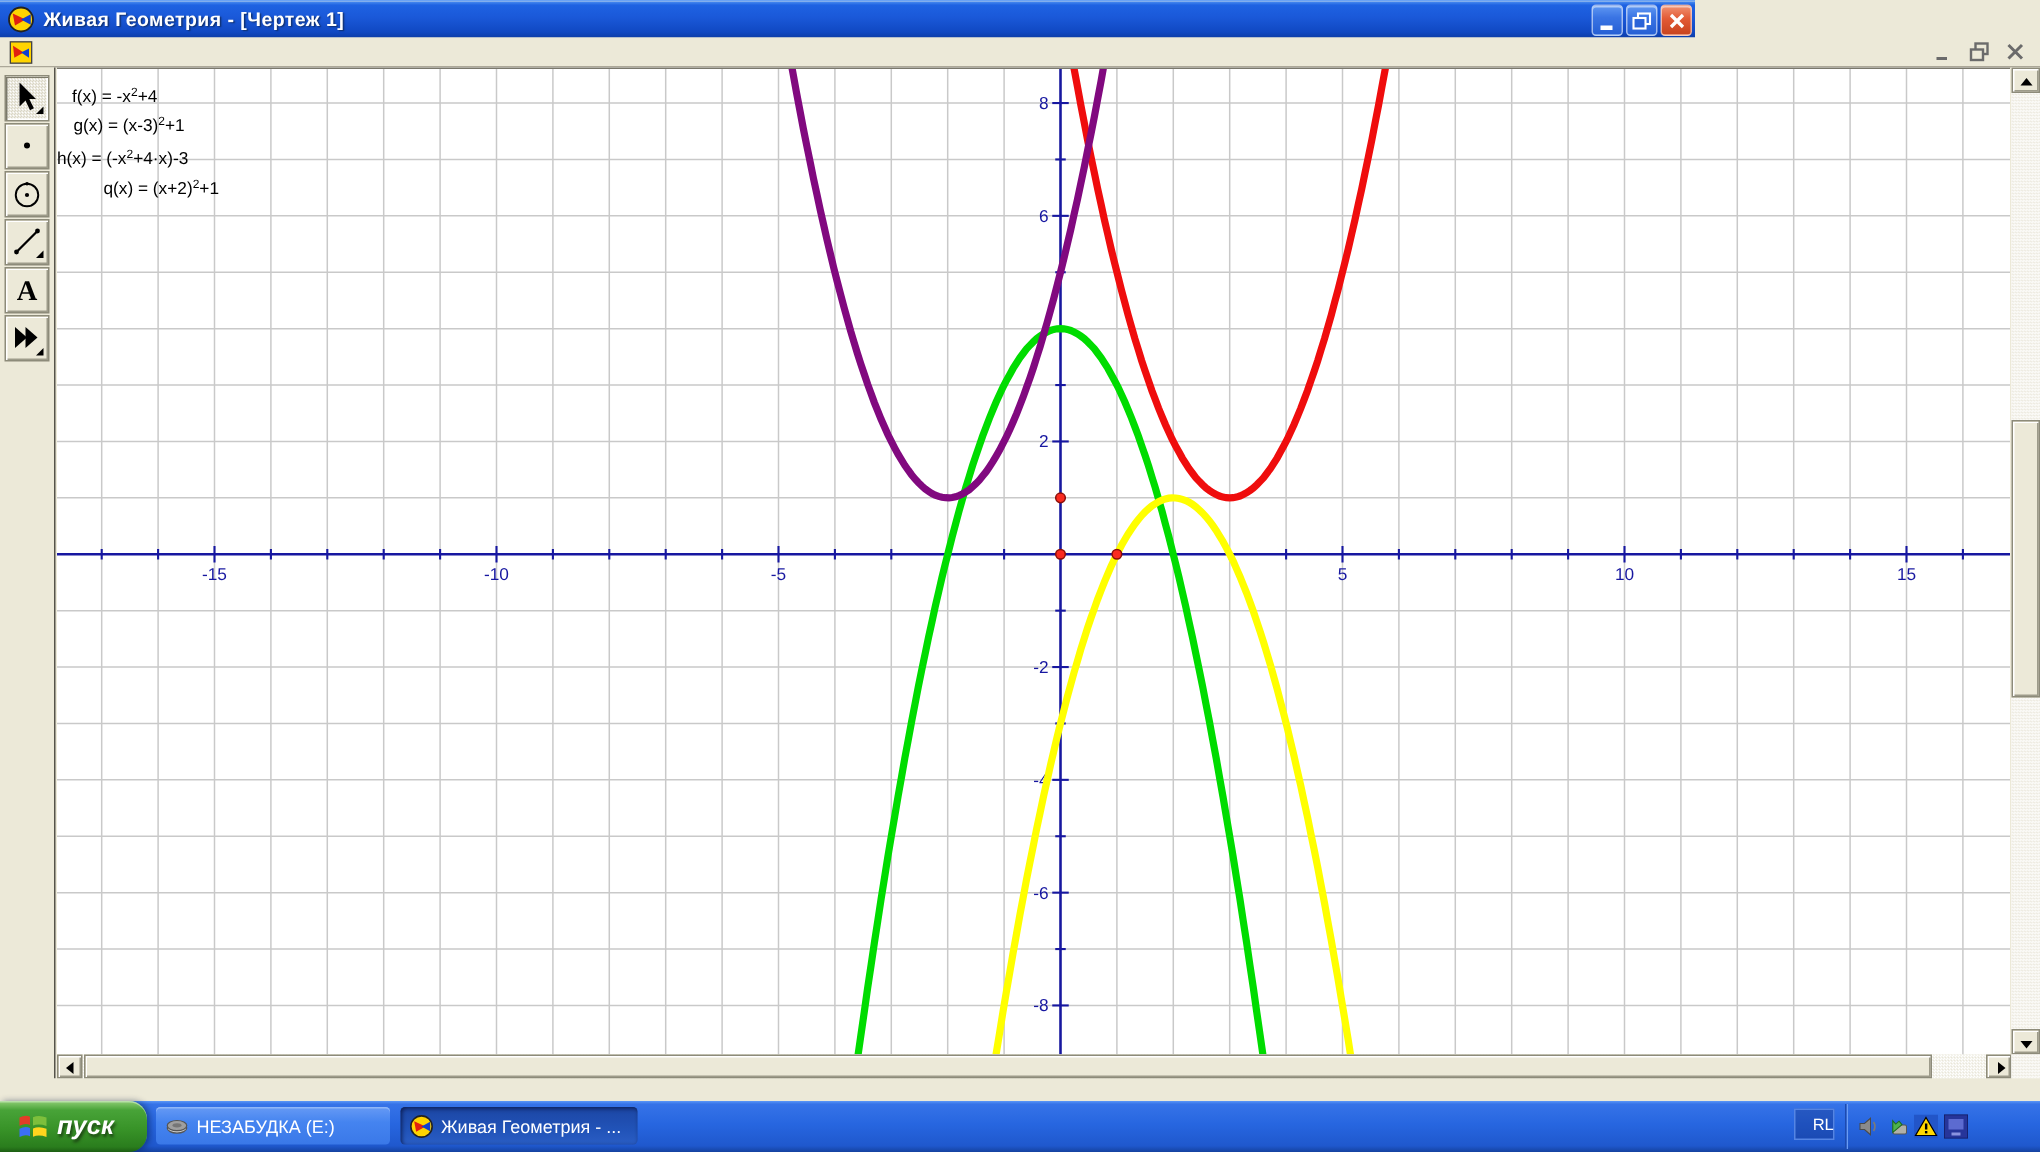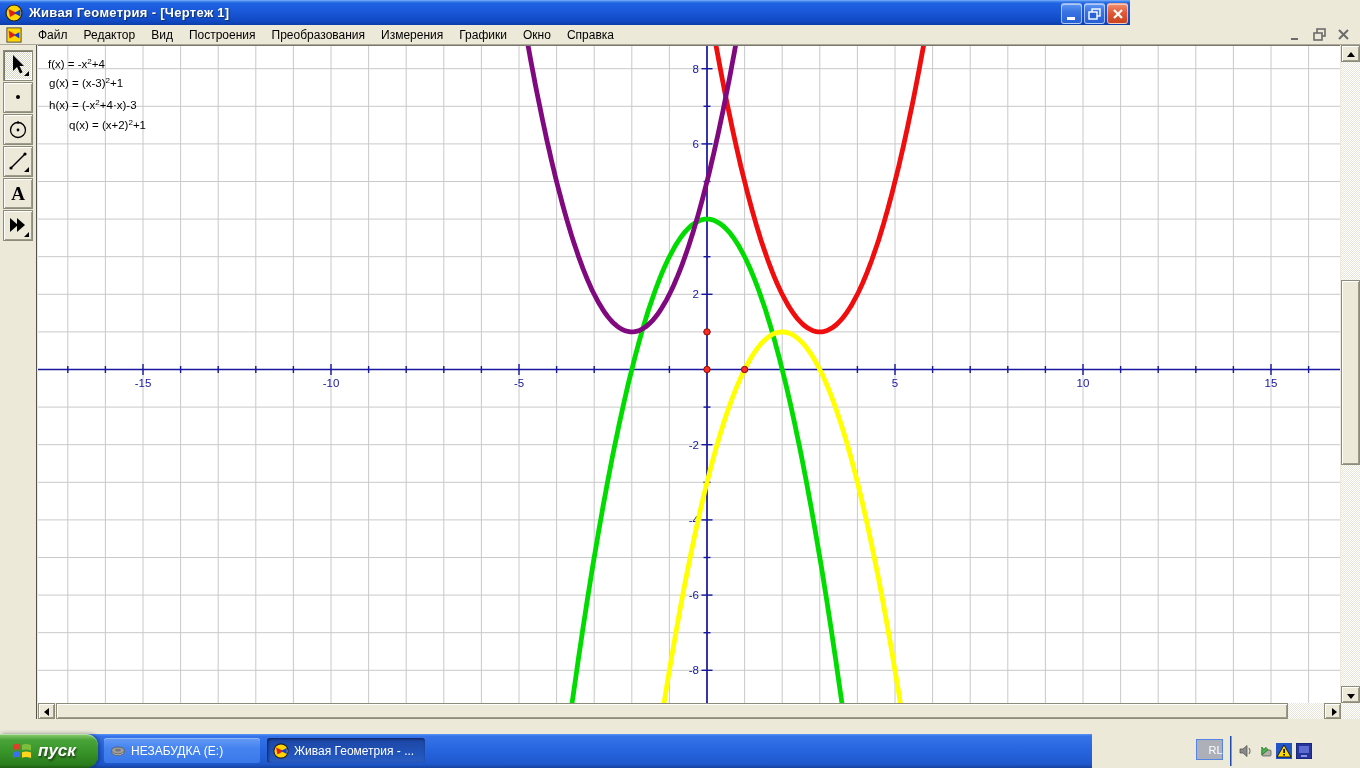--- a/index.html
+++ b/index.html
@@ -54,21 +54,21 @@
   .sb-thumb { position:absolute; background:#ece9d8; border:1px solid #8d8b7a;
     box-shadow:inset 1px 1px 0 #fff, inset -1px -1px 0 #9d9b8a; }
   .arrow { position:absolute; width:0; height:0; }
   .vscroll { position:absolute; left:1341px; top:45px; width:19px; height:658px; }
   .hscroll { position:absolute; left:38px; top:703px; width:1303px; height:16px; }
   .corner { position:absolute; left:1341px; top:703px; width:19px; height:16px; }
 
   .statusstrip { position:absolute; left:0; top:719px; width:1360px; height:15px; background:#ece9d8; }
 
   
-  .taskbar { position:absolute; left:0; top:734px; width:1092px; height:34px;
+  .taskbar { position:absolute; left:0; top:734px; width:1360px; height:34px;
     background:linear-gradient(180deg,#5b97f7 0%,#3673e8 6%,#2766e0 45%,#1f58cd 88%,#15429f 100%); }
   .startbtn { position:absolute; left:0; top:0; width:98px; height:34px; border-radius:0 12px 12px 0;
     background:linear-gradient(180deg,#8fce74 0%,#48a338 18%,#389328 55%,#2a7d1d 90%,#1d5e13 100%);
     box-shadow:2px 0 4px rgba(0,20,60,.45), inset 0 1px 0 rgba(255,255,255,.4);
     display:flex; align-items:center; }
   .startbtn .label { color:#fff; font-size:17px; font-weight:bold; font-style:italic;
     text-shadow:1px 2px 2px #1c4413; margin-left:4px; }
   .startbtn svg { margin-left:10px; }
   .taskbtn { position:absolute; top:4px; height:25px; border-radius:3px; display:flex; align-items:center;
     background:linear-gradient(180deg,#669af5 0%,#4584f0 40%,#3a78e8 100%);
@@ -113,31 +113,20 @@
       </svg>
     </div>
   </div>
 
   <div class="menubar">
     <svg class="menu-icon" viewBox="0 0 18 18">
       <rect x="1" y="1" width="16" height="16" fill="#ffd400" stroke="#444"></rect>
       <path d="M3,4 L11,9 L4,13 Z" fill="#e02010"></path>
       <path d="M9,9 L15,6 L15,13 Z" fill="#1040d0"></path>
     </svg>
-    <div class="menu-items" id="menu-items">
-        <span>Файл</span>
-        <span>Редактор</span>
-        <span>Вид</span>
-        <span>Построения</span>
-        <span>Преобразования</span>
-        <span>Измерения</span>
-        <span>Графики</span>
-        <span>Окно</span>
-        <span>Справка</span>
-      </div>
     <div class="doc-controls">
       <svg class="dc" viewBox="0 0 16 15">
           <rect x="3" y="11" width="7" height="2" fill="#6b6b6b"></rect>
         </svg>
       <svg class="dc" viewBox="0 0 16 15">
         <rect x="5" y="2" width="8" height="7" fill="none" stroke="#6b6b6b" stroke-width="1.6"></rect>
         <rect x="2" y="6" width="8" height="7" fill="#ece9d8" stroke="#6b6b6b" stroke-width="1.6"></rect>
       </svg>
       <svg class="dc" viewBox="0 0 16 15">
           <path d="M3,3 L12,12 M12,3 L3,12" stroke="#6b6b6b" stroke-width="2"></path>
@@ -307,21 +296,21 @@
         <path d="M-7.8,-16295.7L-5.5,-16201.1L-3.3,-16106.7L-1.0,-16012.7L1.2,-15918.9L3.5,-15825.3L5.7,-15732.1L8.0,-15639.1L10.2,-15546.3L12.5,-15453.9L14.8,-15361.7L17.0,-15269.8L19.3,-15178.2L21.5,-15086.8L23.8,-14995.7L26.0,-14904.9L28.3,-14814.3L30.6,-14724.0L32.8,-14634.0L35.1,-14544.3L37.3,-14454.8L39.6,-14365.6L41.8,-14276.7L44.1,-14188.0L46.3,-14099.6L48.6,-14011.5L50.9,-13923.7L53.1,-13836.1L55.4,-13748.8L57.6,-13661.7L59.9,-13575.0L62.1,-13488.5L64.4,-13402.2L66.6,-13316.3L68.9,-13230.6L71.2,-13145.2L73.4,-13060.1L75.7,-12975.2L77.9,-12890.6L80.2,-12806.3L82.4,-12722.2L84.7,-12638.4L87.0,-12554.9L89.2,-12471.6L91.5,-12388.7L93.7,-12306.0L96.0,-12223.5L98.2,-12141.4L100.5,-12059.5L102.7,-11977.9L105.0,-11896.5L107.3,-11815.4L109.5,-11734.6L111.8,-11654.1L114.0,-11573.8L116.3,-11493.8L118.5,-11414.1L120.8,-11334.6L123.0,-11255.4L125.3,-11176.5L127.6,-11097.9L129.8,-11019.5L132.1,-10941.4L134.3,-10863.6L136.6,-10786.0L138.8,-10708.7L141.1,-10631.7L143.4,-10554.9L145.6,-10478.5L147.9,-10402.3L150.1,-10326.3L152.4,-10250.7L154.6,-10175.3L156.9,-10100.1L159.1,-10025.3L161.4,-9950.7L163.7,-9876.4L165.9,-9802.3L168.2,-9728.6L170.4,-9655.1L172.7,-9581.8L174.9,-9508.9L177.2,-9436.2L179.4,-9363.8L181.7,-9291.6L184.0,-9219.8L186.2,-9148.2L188.5,-9076.8L190.7,-9005.8L193.0,-8935.0L195.2,-8864.4L197.5,-8794.2L199.8,-8724.2L202.0,-8654.5L204.3,-8585.1L206.5,-8515.9L208.8,-8447.0L211.0,-8378.4L213.3,-8310.0L215.5,-8241.9L217.8,-8174.1L220.1,-8106.6L222.3,-8039.3L224.6,-7972.3L226.8,-7905.5L229.1,-7839.1L231.3,-7772.9L233.6,-7707.0L235.8,-7641.3L238.1,-7575.9L240.4,-7510.8L242.6,-7446.0L244.9,-7381.4L247.1,-7317.1L249.4,-7253.1L251.6,-7189.4L253.9,-7125.9L256.2,-7062.7L258.4,-6999.7L260.7,-6937.0L262.9,-6874.6L265.2,-6812.5L267.4,-6750.7L269.7,-6689.1L271.9,-6627.7L274.2,-6566.7L276.5,-6505.9L278.7,-6445.4L281.0,-6385.2L283.2,-6325.2L285.5,-6265.5L287.7,-6206.1L290.0,-6146.9L292.2,-6088.1L294.5,-6029.5L296.8,-5971.1L299.0,-5913.0L301.3,-5855.2L303.5,-5797.7L305.8,-5740.5L308.0,-5683.5L310.3,-5626.8L312.6,-5570.3L314.8,-5514.1L317.1,-5458.2L319.3,-5402.6L321.6,-5347.2L323.8,-5292.2L326.1,-5237.3L328.3,-5182.8L330.6,-5128.5L332.9,-5074.5L335.1,-5020.8L337.4,-4967.3L339.6,-4914.1L341.9,-4861.2L344.1,-4808.5L346.4,-4756.1L348.6,-4704.0L350.9,-4652.2L353.2,-4600.6L355.4,-4549.3L357.7,-4498.3L359.9,-4447.5L362.2,-4397.0L364.4,-4346.8L366.7,-4296.8L369.0,-4247.2L371.2,-4197.8L373.5,-4148.6L375.7,-4099.8L378.0,-4051.2L380.2,-4002.8L382.5,-3954.8L384.7,-3907.0L387.0,-3859.5L389.3,-3812.3L391.5,-3765.3L393.8,-3718.6L396.0,-3672.2L398.3,-3626.0L400.5,-3580.1L402.8,-3534.5L405.0,-3489.2L407.3,-3444.1L409.6,-3399.3L411.8,-3354.7L414.1,-3310.5L416.3,-3266.5L418.6,-3222.8L420.8,-3179.3L423.1,-3136.1L425.4,-3093.2L427.6,-3050.6L429.9,-3008.2L432.1,-2966.1L434.4,-2924.3L436.6,-2882.7L438.9,-2841.5L441.1,-2800.4L443.4,-2759.7L445.7,-2719.2L447.9,-2679.0L450.2,-2639.1L452.4,-2599.4L454.7,-2560.0L456.9,-2520.9L459.2,-2482.1L461.4,-2443.5L463.7,-2405.2L466.0,-2367.2L468.2,-2329.4L470.5,-2291.9L472.7,-2254.7L475.0,-2217.7L477.2,-2181.0L479.5,-2144.6L481.8,-2108.5L484.0,-2072.6L486.3,-2037.0L488.5,-2001.7L490.8,-1966.6L493.0,-1931.8L495.3,-1897.3L497.5,-1863.1L499.8,-1829.1L502.1,-1795.4L504.3,-1762.0L506.6,-1728.8L508.8,-1695.9L511.1,-1663.3L513.3,-1630.9L515.6,-1598.9L517.8,-1567.0L520.1,-1535.5L522.4,-1504.2L524.6,-1473.2L526.9,-1442.5L529.1,-1412.1L531.4,-1381.9L533.6,-1352.0L535.9,-1322.3L538.2,-1292.9L540.4,-1263.8L542.7,-1235.0L544.9,-1206.4L547.2,-1178.2L549.4,-1150.1L551.7,-1122.4L553.9,-1094.9L556.2,-1067.7L558.5,-1040.8L560.7,-1014.1L563.0,-987.7L565.2,-961.6L567.5,-935.7L569.7,-910.1L572.0,-884.8L574.2,-859.8L576.5,-835.0L578.8,-810.5L581.0,-786.3L583.3,-762.3L585.5,-738.6L587.8,-715.2L590.0,-692.1L592.3,-669.2L594.6,-646.6L596.8,-624.3L599.1,-602.2L601.3,-580.4L603.6,-558.9L605.8,-537.6L608.1,-516.6L610.3,-495.9L612.6,-475.5L614.9,-455.3L617.1,-435.4L619.4,-415.8L621.6,-396.4L623.9,-377.4L626.1,-358.5L628.4,-340.0L630.6,-321.7L632.9,-303.7L635.2,-286.0L637.4,-268.5L639.7,-251.3L641.9,-234.4L644.2,-217.8L646.4,-201.4L648.7,-185.3L651.0,-169.5L653.2,-153.9L655.5,-138.6L657.7,-123.6L660.0,-108.8L662.2,-94.3L664.5,-80.1L666.7,-66.2L669.0,-52.5L671.3,-39.1L673.5,-26.0L675.8,-13.1L678.0,-0.5L680.3,11.8L682.5,23.8L684.8,35.6L687.0,47.1L689.3,58.4L691.6,69.3L693.8,80.0L696.1,90.4L698.3,100.6L700.6,110.5L702.8,120.1L705.1,129.4L707.4,138.5L709.6,147.3L711.9,155.8L714.1,164.1L716.4,172.1L718.6,179.8L720.9,187.2L723.1,194.4L725.4,201.3L727.7,207.9L729.9,214.3L732.2,220.4L734.4,226.2L736.7,231.8L738.9,237.0L741.2,242.0L743.4,246.8L745.7,251.2L748.0,255.4L750.2,259.4L752.5,263.0L754.7,266.4L757.0,269.5L759.2,272.4L761.5,274.9L763.8,277.2L766.0,279.3L768.3,281.0L770.5,282.5L772.8,283.7L775.0,284.7L777.3,285.4L779.5,285.8L781.8,285.9L784.1,285.8L786.3,285.4L788.6,284.7L790.8,283.7L793.1,282.5L795.3,281.0L797.6,279.3L799.8,277.2L802.1,274.9L804.4,272.4L806.6,269.5L808.9,266.4L811.1,263.0L813.4,259.4L815.6,255.4L817.9,251.2L820.2,246.8L822.4,242.0L824.7,237.0L826.9,231.8L829.2,226.2L831.4,220.4L833.7,214.3L835.9,207.9L838.2,201.3L840.5,194.4L842.7,187.2L845.0,179.8L847.2,172.1L849.5,164.1L851.7,155.8L854.0,147.3L856.2,138.5L858.5,129.4L860.8,120.1L863.0,110.5L865.3,100.6L867.5,90.4L869.8,80.0L872.0,69.3L874.3,58.4L876.6,47.1L878.8,35.6L881.1,23.8L883.3,11.8L885.6,-0.5L887.8,-13.1L890.1,-26.0L892.3,-39.1L894.6,-52.5L896.9,-66.2L899.1,-80.1L901.4,-94.3L903.6,-108.8L905.9,-123.6L908.1,-138.6L910.4,-153.9L912.6,-169.5L914.9,-185.3L917.2,-201.4L919.4,-217.8L921.7,-234.4L923.9,-251.3L926.2,-268.5L928.4,-286.0L930.7,-303.7L933.0,-321.7L935.2,-340.0L937.5,-358.5L939.7,-377.4L942.0,-396.4L944.2,-415.8L946.5,-435.4L948.7,-455.3L951.0,-475.5L953.3,-495.9L955.5,-516.6L957.8,-537.6L960.0,-558.9L962.3,-580.4L964.5,-602.2L966.8,-624.3L969.0,-646.6L971.3,-669.2L973.6,-692.1L975.8,-715.2L978.1,-738.6L980.3,-762.3L982.6,-786.3L984.8,-810.5L987.1,-835.0L989.4,-859.8L991.6,-884.8L993.9,-910.1L996.1,-935.7L998.4,-961.6L1000.6,-987.7L1002.9,-1014.1L1005.1,-1040.8L1007.4,-1067.7L1009.7,-1094.9L1011.9,-1122.4L1014.2,-1150.1L1016.4,-1178.2L1018.7,-1206.4L1020.9,-1235.0L1023.2,-1263.8L1025.4,-1292.9L1027.7,-1322.3L1030.0,-1352.0L1032.2,-1381.9L1034.5,-1412.1L1036.7,-1442.5L1039.0,-1473.2L1041.2,-1504.2L1043.5,-1535.5L1045.8,-1567.0L1048.0,-1598.9L1050.3,-1630.9L1052.5,-1663.3L1054.8,-1695.9L1057.0,-1728.8L1059.3,-1762.0L1061.5,-1795.4L1063.8,-1829.1L1066.1,-1863.1L1068.3,-1897.3L1070.6,-1931.8L1072.8,-1966.6L1075.1,-2001.7L1077.3,-2037.0L1079.6,-2072.6L1081.8,-2108.5L1084.1,-2144.6L1086.4,-2181.0L1088.6,-2217.7L1090.9,-2254.7L1093.1,-2291.9L1095.4,-2329.4L1097.6,-2367.2L1099.9,-2405.2L1102.2,-2443.5L1104.4,-2482.1L1106.7,-2520.9L1108.9,-2560.0L1111.2,-2599.4L1113.4,-2639.1L1115.7,-2679.0L1117.9,-2719.2L1120.2,-2759.7L1122.5,-2800.4L1124.7,-2841.5L1127.0,-2882.7L1129.2,-2924.3L1131.5,-2966.1L1133.7,-3008.2L1136.0,-3050.6L1138.2,-3093.2L1140.5,-3136.1L1142.8,-3179.3L1145.0,-3222.8L1147.3,-3266.5L1149.5,-3310.5L1151.8,-3354.7L1154.0,-3399.3L1156.3,-3444.1L1158.6,-3489.2L1160.8,-3534.5L1163.1,-3580.1L1165.3,-3626.0L1167.6,-3672.2L1169.8,-3718.6L1172.1,-3765.3L1174.3,-3812.3L1176.6,-3859.5L1178.9,-3907.0L1181.1,-3954.8L1183.4,-4002.8L1185.6,-4051.2L1187.9,-4099.8L1190.1,-4148.6L1192.4,-4197.8L1194.6,-4247.2L1196.9,-4296.8L1199.2,-4346.8L1201.4,-4397.0L1203.7,-4447.5L1205.9,-4498.3L1208.2,-4549.3L1210.4,-4600.6L1212.7,-4652.2L1215.0,-4704.0L1217.2,-4756.1L1219.5,-4808.5L1221.7,-4861.2L1224.0,-4914.1L1226.2,-4967.3L1228.5,-5020.8L1230.7,-5074.5L1233.0,-5128.5L1235.3,-5182.8L1237.5,-5237.3L1239.8,-5292.2L1242.0,-5347.2L1244.3,-5402.6L1246.5,-5458.2L1248.8,-5514.1L1251.0,-5570.3L1253.3,-5626.8L1255.6,-5683.5L1257.8,-5740.5L1260.1,-5797.7L1262.3,-5855.2L1264.6,-5913.0L1266.8,-5971.1L1269.1,-6029.5L1271.4,-6088.1L1273.6,-6146.9L1275.9,-6206.1L1278.1,-6265.5L1280.4,-6325.2L1282.6,-6385.2L1284.9,-6445.4L1287.1,-6505.9L1289.4,-6566.7L1291.7,-6627.7L1293.9,-6689.1L1296.2,-6750.7L1298.4,-6812.5L1300.7,-6874.6L1302.9,-6937.0L1305.2,-6999.7L1307.4,-7062.7L1309.7,-7125.9L1312.0,-7189.4L1314.2,-7253.1L1316.5,-7317.1L1318.7,-7381.4L1321.0,-7446.0L1323.2,-7510.8L1325.5,-7575.9L1327.8,-7641.3L1330.0,-7707.0L1332.3,-7772.9L1334.5,-7839.1L1336.8,-7905.5L1339.0,-7972.3L1341.3,-8039.3L1343.5,-8106.6L1345.8,-8174.1" fill="none" stroke="#ef0d0d" stroke-width="4.8" stroke-linecap="round"></path>
         <path d="M-7.8,15325.9L-5.5,15235.8L-3.3,15146.0L-1.0,15056.4L1.2,14967.1L3.5,14878.1L5.7,14789.3L8.0,14700.9L10.2,14612.6L12.5,14524.7L14.8,14437.0L17.0,14349.6L19.3,14262.5L21.5,14175.7L23.8,14089.1L26.0,14002.8L28.3,13916.7L30.6,13830.9L32.8,13745.4L35.1,13660.2L37.3,13575.2L39.6,13490.6L41.8,13406.1L44.1,13322.0L46.3,13238.1L48.6,13154.5L50.9,13071.2L53.1,12988.1L55.4,12905.3L57.6,12822.8L59.9,12740.5L62.1,12658.5L64.4,12576.8L66.6,12495.4L68.9,12414.2L71.2,12333.3L73.4,12252.7L75.7,12172.3L77.9,12092.2L80.2,12012.4L82.4,11932.9L84.7,11853.6L87.0,11774.6L89.2,11695.9L91.5,11617.4L93.7,11539.2L96.0,11461.3L98.2,11383.6L100.5,11306.2L102.7,11229.1L105.0,11152.3L107.3,11075.7L109.5,10999.4L111.8,10923.4L114.0,10847.6L116.3,10772.2L118.5,10696.9L120.8,10622.0L123.0,10547.3L125.3,10472.9L127.6,10398.8L129.8,10324.9L132.1,10251.3L134.3,10178.0L136.6,10105.0L138.8,10032.2L141.1,9959.7L143.4,9887.5L145.6,9815.5L147.9,9743.8L150.1,9672.4L152.4,9601.2L154.6,9530.3L156.9,9459.7L159.1,9389.4L161.4,9319.3L163.7,9249.5L165.9,9180.0L168.2,9110.7L170.4,9041.7L172.7,8973.0L174.9,8904.6L177.2,8836.4L179.4,8768.5L181.7,8700.8L184.0,8633.5L186.2,8566.4L188.5,8499.6L190.7,8433.0L193.0,8366.7L195.2,8300.7L197.5,8235.0L199.8,8169.5L202.0,8104.3L204.3,8039.4L206.5,7974.7L208.8,7910.3L211.0,7846.2L213.3,7782.4L215.5,7718.8L217.8,7655.5L220.1,7592.5L222.3,7529.7L224.6,7467.2L226.8,7405.0L229.1,7343.0L231.3,7281.4L233.6,7220.0L235.8,7158.8L238.1,7098.0L240.4,7037.4L242.6,6977.0L244.9,6917.0L247.1,6857.2L249.4,6797.7L251.6,6738.4L253.9,6679.5L256.2,6620.8L258.4,6562.3L260.7,6504.2L262.9,6446.3L265.2,6388.7L267.4,6331.3L269.7,6274.2L271.9,6217.4L274.2,6160.9L276.5,6104.6L278.7,6048.6L281.0,5992.9L283.2,5937.5L285.5,5882.3L287.7,5827.4L290.0,5772.7L292.2,5718.4L294.5,5664.3L296.8,5610.4L299.0,5556.9L301.3,5503.6L303.5,5450.6L305.8,5397.8L308.0,5345.4L310.3,5293.2L312.6,5241.2L314.8,5189.6L317.1,5138.2L319.3,5087.0L321.6,5036.2L323.8,4985.6L326.1,4935.3L328.3,4885.3L330.6,4835.5L332.9,4786.0L335.1,4736.8L337.4,4687.8L339.6,4639.1L341.9,4590.7L344.1,4542.6L346.4,4494.7L348.6,4447.1L350.9,4399.8L353.2,4352.7L355.4,4305.9L357.7,4259.4L359.9,4213.2L362.2,4167.2L364.4,4121.5L366.7,4076.0L369.0,4030.9L371.2,3986.0L373.5,3941.4L375.7,3897.0L378.0,3852.9L380.2,3809.1L382.5,3765.6L384.7,3722.3L387.0,3679.3L389.3,3636.6L391.5,3594.1L393.8,3551.9L396.0,3510.0L398.3,3468.4L400.5,3427.0L402.8,3385.9L405.0,3345.1L407.3,3304.5L409.6,3264.2L411.8,3224.2L414.1,3184.4L416.3,3144.9L418.6,3105.7L420.8,3066.8L423.1,3028.1L425.4,2989.7L427.6,2951.6L429.9,2913.7L432.1,2876.2L434.4,2838.8L436.6,2801.8L438.9,2765.0L441.1,2728.5L443.4,2692.3L445.7,2656.3L447.9,2620.6L450.2,2585.2L452.4,2550.1L454.7,2515.2L456.9,2480.6L459.2,2446.3L461.4,2412.2L463.7,2378.4L466.0,2344.9L468.2,2311.6L470.5,2278.6L472.7,2245.9L475.0,2213.5L477.2,2181.3L479.5,2149.4L481.8,2117.8L484.0,2086.4L486.3,2055.3L488.5,2024.5L490.8,1994.0L493.0,1963.7L495.3,1933.7L497.5,1904.0L499.8,1874.5L502.1,1845.3L504.3,1816.4L506.6,1787.7L508.8,1759.4L511.1,1731.2L513.3,1703.4L515.6,1675.8L517.8,1648.5L520.1,1621.5L522.4,1594.8L524.6,1568.3L526.9,1542.1L529.1,1516.1L531.4,1490.4L533.6,1465.0L535.9,1439.9L538.2,1415.0L540.4,1390.5L542.7,1366.1L544.9,1342.1L547.2,1318.3L549.4,1294.8L551.7,1271.6L553.9,1248.6L556.2,1225.9L558.5,1203.5L560.7,1181.3L563.0,1159.4L565.2,1137.8L567.5,1116.5L569.7,1095.4L572.0,1074.6L574.2,1054.1L576.5,1033.8L578.8,1013.8L581.0,994.1L583.3,974.7L585.5,955.5L587.8,936.6L590.0,918.0L592.3,899.6L594.6,881.5L596.8,863.7L599.1,846.1L601.3,828.8L603.6,811.8L605.8,795.1L608.1,778.6L610.3,762.4L612.6,746.5L614.9,730.8L617.1,715.5L619.4,700.3L621.6,685.5L623.9,670.9L626.1,656.6L628.4,642.6L630.6,628.8L632.9,615.3L635.2,602.1L637.4,589.2L639.7,576.5L641.9,564.1L644.2,551.9L646.4,540.1L648.7,528.5L651.0,517.2L653.2,506.1L655.5,495.3L657.7,484.8L660.0,474.6L662.2,464.6L664.5,454.9L666.7,445.5L669.0,436.3L671.3,427.4L673.5,418.8L675.8,410.4L678.0,402.4L680.3,394.6L682.5,387.0L684.8,379.8L687.0,372.8L689.3,366.0L691.6,359.6L693.8,353.4L696.1,347.5L698.3,341.9L700.6,336.5L702.8,331.4L705.1,326.6L707.4,322.0L709.6,317.7L711.9,313.7L714.1,310.0L716.4,306.5L718.6,303.3L720.9,300.4L723.1,297.7L725.4,295.3L727.7,293.2L729.9,291.3L732.2,289.8L734.4,288.4L736.7,287.4L738.9,286.6L741.2,286.1L743.4,285.9L745.7,286.0L748.0,286.3L750.2,286.9L752.5,287.7L754.7,288.8L757.0,290.2L759.2,291.9L761.5,293.9L763.8,296.1L766.0,298.5L768.3,301.3L770.5,304.3L772.8,307.6L775.0,311.2L777.3,315.0L779.5,319.1L781.8,323.5L784.1,328.1L786.3,333.1L788.6,338.3L790.8,343.7L793.1,349.4L795.3,355.4L797.6,361.7L799.8,368.3L802.1,375.1L804.4,382.2L806.6,389.5L808.9,397.1L811.1,405.0L813.4,413.2L815.6,421.6L817.9,430.3L820.2,439.3L822.4,448.6L824.7,458.1L826.9,467.9L829.2,477.9L831.4,488.3L833.7,498.9L835.9,509.8L838.2,520.9L840.5,532.3L842.7,544.0L845.0,556.0L847.2,568.2L849.5,580.7L851.7,593.5L854.0,606.5L856.2,619.8L858.5,633.4L860.8,647.2L863.0,661.4L865.3,675.8L867.5,690.4L869.8,705.4L872.0,720.6L874.3,736.0L876.6,751.8L878.8,767.8L881.1,784.1L883.3,800.6L885.6,817.5L887.8,834.6L890.1,851.9L892.3,869.6L894.6,887.5L896.9,905.7L899.1,924.1L901.4,942.9L903.6,961.9L905.9,981.1L908.1,1000.7L910.4,1020.5L912.6,1040.5L914.9,1060.9L917.2,1081.5L919.4,1102.4L921.7,1123.6L923.9,1145.0L926.2,1166.7L928.4,1188.7L930.7,1210.9L933.0,1233.4L935.2,1256.2L937.5,1279.3L939.7,1302.6L942.0,1326.2L944.2,1350.1L946.5,1374.2L948.7,1398.6L951.0,1423.3L953.3,1448.3L955.5,1473.5L957.8,1499.0L960.0,1524.7L962.3,1550.8L964.5,1577.1L966.8,1603.6L969.0,1630.5L971.3,1657.6L973.6,1685.0L975.8,1712.7L978.1,1740.6L980.3,1768.8L982.6,1797.3L984.8,1826.0L987.1,1855.0L989.4,1884.3L991.6,1913.8L993.9,1943.7L996.1,1973.8L998.4,2004.1L1000.6,2034.8L1002.9,2065.7L1005.1,2096.9L1007.4,2128.3L1009.7,2160.0L1011.9,2192.0L1014.2,2224.3L1016.4,2256.8L1018.7,2289.6L1020.9,2322.7L1023.2,2356.0L1025.4,2389.6L1027.7,2423.5L1030.0,2457.7L1032.2,2492.1L1034.5,2526.8L1036.7,2561.8L1039.0,2597.0L1041.2,2632.5L1043.5,2668.3L1045.8,2704.3L1048.0,2740.7L1050.3,2777.3L1052.5,2814.1L1054.8,2851.3L1057.0,2888.7L1059.3,2926.3L1061.5,2964.3L1063.8,3002.5L1066.1,3041.0L1068.3,3079.7L1070.6,3118.8L1072.8,3158.1L1075.1,3197.6L1077.3,3237.5L1079.6,3277.6L1081.8,3318.0L1084.1,3358.6L1086.4,3399.6L1088.6,3440.8L1090.9,3482.2L1093.1,3524.0L1095.4,3566.0L1097.6,3608.2L1099.9,3650.8L1102.2,3693.6L1104.4,3736.7L1106.7,3780.1L1108.9,3823.7L1111.2,3867.6L1113.4,3911.8L1115.7,3956.2L1117.9,4000.9L1120.2,4045.9L1122.5,4091.2L1124.7,4136.7L1127.0,4182.5L1129.2,4228.5L1131.5,4274.9L1133.7,4321.5L1136.0,4368.4L1138.2,4415.5L1140.5,4462.9L1142.8,4510.6L1145.0,4558.6L1147.3,4606.8L1149.5,4655.3L1151.8,4704.1L1154.0,4753.2L1156.3,4802.5L1158.6,4852.1L1160.8,4901.9L1163.1,4952.0L1165.3,5002.4L1167.6,5053.1L1169.8,5104.1L1172.1,5155.3L1174.3,5206.7L1176.6,5258.5L1178.9,5310.5L1181.1,5362.8L1183.4,5415.4L1185.6,5468.2L1187.9,5521.3L1190.1,5574.7L1192.4,5628.3L1194.6,5682.3L1196.9,5736.5L1199.2,5790.9L1201.4,5845.6L1203.7,5900.6L1205.9,5955.9L1208.2,6011.5L1210.4,6067.3L1212.7,6123.4L1215.0,6179.7L1217.2,6236.3L1219.5,6293.2L1221.7,6350.4L1224.0,6407.8L1226.2,6465.6L1228.5,6523.5L1230.7,6581.8L1233.0,6640.3L1235.3,6699.1L1237.5,6758.2L1239.8,6817.5L1242.0,6877.1L1244.3,6937.0L1246.5,6997.1L1248.8,7057.5L1251.0,7118.2L1253.3,7179.2L1255.6,7240.4L1257.8,7301.9L1260.1,7363.7L1262.3,7425.7L1264.6,7488.0L1266.8,7550.6L1269.1,7613.4L1271.4,7676.6L1273.6,7740.0L1275.9,7803.6L1278.1,7867.6L1280.4,7931.8L1282.6,7996.2L1284.9,8061.0L1287.1,8126.0L1289.4,8191.3L1291.7,8256.9L1293.9,8322.7L1296.2,8388.8L1298.4,8455.2L1300.7,8521.8L1302.9,8588.7L1305.2,8655.9L1307.4,8723.4L1309.7,8791.1L1312.0,8859.1L1314.2,8927.3L1316.5,8995.9L1318.7,9064.7L1321.0,9133.8L1323.2,9203.1L1325.5,9272.7L1327.8,9342.6L1330.0,9412.8L1332.3,9483.2L1334.5,9553.9L1336.8,9624.9L1339.0,9696.1L1341.3,9767.7L1343.5,9839.4L1345.8,9911.5" fill="none" stroke="#ffff00" stroke-width="4.8" stroke-linecap="round"></path>
         <path d="M-7.8,-9339.7L-5.5,-9267.6L-3.3,-9195.9L-1.0,-9124.3L1.2,-9053.1L3.5,-8982.1L5.7,-8911.4L8.0,-8841.0L10.2,-8770.8L12.5,-8700.9L14.8,-8631.3L17.0,-8562.0L19.3,-8492.9L21.5,-8424.1L23.8,-8355.5L26.0,-8287.3L28.3,-8219.3L30.6,-8151.6L32.8,-8084.1L35.1,-8016.9L37.3,-7950.0L39.6,-7883.4L41.8,-7817.0L44.1,-7750.9L46.3,-7685.1L48.6,-7619.5L50.9,-7554.2L53.1,-7489.2L55.4,-7424.4L57.6,-7360.0L59.9,-7295.8L62.1,-7231.8L64.4,-7168.2L66.6,-7104.8L68.9,-7041.6L71.2,-6978.8L73.4,-6916.2L75.7,-6853.9L77.9,-6791.9L80.2,-6730.1L82.4,-6668.6L84.7,-6607.4L87.0,-6546.4L89.2,-6485.7L91.5,-6425.3L93.7,-6365.2L96.0,-6305.3L98.2,-6245.7L100.5,-6186.4L102.7,-6127.3L105.0,-6068.5L107.3,-6010.0L109.5,-5951.7L111.8,-5893.8L114.0,-5836.0L116.3,-5778.6L118.5,-5721.4L120.8,-5664.5L123.0,-5607.9L125.3,-5551.6L127.6,-5495.5L129.8,-5439.7L132.1,-5384.1L134.3,-5328.8L136.6,-5273.8L138.8,-5219.1L141.1,-5164.7L143.4,-5110.5L145.6,-5056.5L147.9,-5002.9L150.1,-4949.5L152.4,-4896.4L154.6,-4843.6L156.9,-4791.0L159.1,-4738.7L161.4,-4686.7L163.7,-4634.9L165.9,-4583.5L168.2,-4532.3L170.4,-4481.3L172.7,-4430.6L174.9,-4380.2L177.2,-4330.1L179.4,-4280.3L181.7,-4230.7L184.0,-4181.4L186.2,-4132.3L188.5,-4083.5L190.7,-4035.0L193.0,-3986.8L195.2,-3938.8L197.5,-3891.1L199.8,-3843.7L202.0,-3796.6L204.3,-3749.7L206.5,-3703.1L208.8,-3656.7L211.0,-3610.7L213.3,-3564.9L215.5,-3519.4L217.8,-3474.1L220.1,-3429.1L222.3,-3384.4L224.6,-3340.0L226.8,-3295.8L229.1,-3251.9L231.3,-3208.3L233.6,-3164.9L235.8,-3121.8L238.1,-3079.0L240.4,-3036.4L242.6,-2994.2L244.9,-2952.2L247.1,-2910.4L249.4,-2869.0L251.6,-2827.8L253.9,-2786.8L256.2,-2746.2L258.4,-2705.8L260.7,-2665.7L262.9,-2625.8L265.2,-2586.3L267.4,-2547.0L269.7,-2507.9L271.9,-2469.2L274.2,-2430.7L276.5,-2392.5L278.7,-2354.5L281.0,-2316.9L283.2,-2279.5L285.5,-2242.3L287.7,-2205.5L290.0,-2168.9L292.2,-2132.5L294.5,-2096.5L296.8,-2060.7L299.0,-2025.2L301.3,-1990.0L303.5,-1955.0L305.8,-1920.3L308.0,-1885.9L310.3,-1851.7L312.6,-1817.8L314.8,-1784.2L317.1,-1750.9L319.3,-1717.8L321.6,-1685.0L323.8,-1652.5L326.1,-1620.2L328.3,-1588.2L330.6,-1556.5L332.9,-1525.1L335.1,-1493.9L337.4,-1463.0L339.6,-1432.3L341.9,-1402.0L344.1,-1371.9L346.4,-1342.0L348.6,-1312.5L350.9,-1283.2L353.2,-1254.2L355.4,-1225.5L357.7,-1197.0L359.9,-1168.8L362.2,-1140.9L364.4,-1113.2L366.7,-1085.8L369.0,-1058.7L371.2,-1031.8L373.5,-1005.3L375.7,-979.0L378.0,-952.9L380.2,-927.2L382.5,-901.7L384.7,-876.5L387.0,-851.5L389.3,-826.8L391.5,-802.4L393.8,-778.3L396.0,-754.4L398.3,-730.8L400.5,-707.5L402.8,-684.4L405.0,-661.6L407.3,-639.1L409.6,-616.9L411.8,-594.9L414.1,-573.2L416.3,-551.8L418.6,-530.6L420.8,-509.7L423.1,-489.1L425.4,-468.7L427.6,-448.7L429.9,-428.9L432.1,-409.3L434.4,-390.1L436.6,-371.1L438.9,-352.3L441.1,-333.9L443.4,-315.7L445.7,-297.8L447.9,-280.1L450.2,-262.8L452.4,-245.7L454.7,-228.8L456.9,-212.3L459.2,-196.0L461.4,-180.0L463.7,-164.2L466.0,-148.8L468.2,-133.6L470.5,-118.6L472.7,-104.0L475.0,-89.6L477.2,-75.4L479.5,-61.6L481.8,-48.0L484.0,-34.7L486.3,-21.7L488.5,-8.9L490.8,3.6L493.0,15.8L495.3,27.8L497.5,39.5L499.8,50.9L502.1,62.0L504.3,72.9L506.6,83.5L508.8,93.9L511.1,103.9L513.3,113.7L515.6,123.2L517.8,132.5L520.1,141.5L522.4,150.2L524.6,158.6L526.9,166.8L529.1,174.7L531.4,182.3L533.6,189.6L535.9,196.7L538.2,203.5L540.4,210.1L542.7,216.4L544.9,222.4L547.2,228.1L549.4,233.5L551.7,238.7L553.9,243.7L556.2,248.3L558.5,252.7L560.7,256.8L563.0,260.6L565.2,264.2L567.5,267.5L569.7,270.5L572.0,273.3L574.2,275.7L576.5,277.9L578.8,279.9L581.0,281.6L583.3,283.0L585.5,284.1L587.8,284.9L590.0,285.5L592.3,285.8L594.6,285.9L596.8,285.7L599.1,285.2L601.3,284.4L603.6,283.4L605.8,282.0L608.1,280.5L610.3,278.6L612.6,276.5L614.9,274.1L617.1,271.4L619.4,268.5L621.6,265.3L623.9,261.8L626.1,258.1L628.4,254.1L630.6,249.8L632.9,245.2L635.2,240.4L637.4,235.3L639.7,229.9L641.9,224.3L644.2,218.4L646.4,212.2L648.7,205.8L651.0,199.0L653.2,192.0L655.5,184.8L657.7,177.2L660.0,169.4L662.2,161.4L664.5,153.0L666.7,144.4L669.0,135.5L671.3,126.3L673.5,116.9L675.8,107.2L678.0,97.2L680.3,87.0L682.5,76.5L684.8,65.7L687.0,54.6L689.3,43.3L691.6,31.7L693.8,19.9L696.1,7.7L698.3,-4.7L700.6,-17.4L702.8,-30.3L705.1,-43.5L707.4,-57.0L709.6,-70.8L711.9,-84.8L714.1,-99.1L716.4,-113.7L718.6,-128.5L720.9,-143.7L723.1,-159.0L725.4,-174.7L727.7,-190.6L729.9,-206.8L732.2,-223.3L734.4,-240.0L736.7,-257.0L738.9,-274.3L741.2,-291.9L743.4,-309.7L745.7,-327.8L748.0,-346.2L750.2,-364.8L752.5,-383.7L754.7,-402.9L757.0,-422.3L759.2,-442.0L761.5,-462.0L763.8,-482.3L766.0,-502.8L768.3,-523.6L770.5,-544.7L772.8,-566.0L775.0,-587.6L777.3,-609.5L779.5,-631.7L781.8,-654.1L784.1,-676.8L786.3,-699.8L788.6,-723.0L790.8,-746.5L793.1,-770.3L795.3,-794.3L797.6,-818.7L799.8,-843.2L802.1,-868.1L804.4,-893.2L806.6,-918.6L808.9,-944.3L811.1,-970.3L813.4,-996.5L815.6,-1023.0L817.9,-1049.7L820.2,-1076.7L822.4,-1104.0L824.7,-1131.6L826.9,-1159.4L829.2,-1187.6L831.4,-1215.9L833.7,-1244.6L835.9,-1273.5L838.2,-1302.7L840.5,-1332.2L842.7,-1361.9L845.0,-1391.9L847.2,-1422.2L849.5,-1452.7L851.7,-1483.5L854.0,-1514.6L856.2,-1546.0L858.5,-1577.6L860.8,-1609.5L863.0,-1641.7L865.3,-1674.1L867.5,-1706.8L869.8,-1739.8L872.0,-1773.1L874.3,-1806.6L876.6,-1840.4L878.8,-1874.5L881.1,-1908.8L883.3,-1943.4L885.6,-1978.3L887.8,-2013.4L890.1,-2048.8L892.3,-2084.5L894.6,-2120.5L896.9,-2156.7L899.1,-2193.2L901.4,-2230.0L903.6,-2267.0L905.9,-2304.4L908.1,-2341.9L910.4,-2379.8L912.6,-2417.9L914.9,-2456.3L917.2,-2495.0L919.4,-2533.9L921.7,-2573.1L923.9,-2612.6L926.2,-2652.4L928.4,-2692.4L930.7,-2732.7L933.0,-2773.3L935.2,-2814.1L937.5,-2855.2L939.7,-2896.6L942.0,-2938.2L944.2,-2980.1L946.5,-3022.3L948.7,-3064.8L951.0,-3107.5L953.3,-3150.5L955.5,-3193.8L957.8,-3237.3L960.0,-3281.1L962.3,-3325.2L964.5,-3369.6L966.8,-3414.2L969.0,-3459.1L971.3,-3504.2L973.6,-3549.7L975.8,-3595.4L978.1,-3641.4L980.3,-3687.6L982.6,-3734.1L984.8,-3780.9L987.1,-3828.0L989.4,-3875.3L991.6,-3922.9L993.9,-3970.8L996.1,-4018.9L998.4,-4067.3L1000.6,-4116.0L1002.9,-4165.0L1005.1,-4214.2L1007.4,-4263.7L1009.7,-4313.5L1011.9,-4363.5L1014.2,-4413.8L1016.4,-4464.4L1018.7,-4515.2L1020.9,-4566.4L1023.2,-4617.8L1025.4,-4669.4L1027.7,-4721.4L1030.0,-4773.6L1032.2,-4826.0L1034.5,-4878.8L1036.7,-4931.8L1039.0,-4985.1L1041.2,-5038.6L1043.5,-5092.5L1045.8,-5146.6L1048.0,-5200.9L1050.3,-5255.6L1052.5,-5310.5L1054.8,-5365.7L1057.0,-5421.1L1059.3,-5476.8L1061.5,-5532.8L1063.8,-5589.1L1066.1,-5645.6L1068.3,-5702.4L1070.6,-5759.5L1072.8,-5816.9L1075.1,-5874.5L1077.3,-5932.4L1079.6,-5990.5L1081.8,-6049.0L1084.1,-6107.7L1086.4,-6166.6L1088.6,-6225.9L1090.9,-6285.4L1093.1,-6345.2L1095.4,-6405.2L1097.6,-6465.6L1099.9,-6526.2L1102.2,-6587.0L1104.4,-6648.2L1106.7,-6709.6L1108.9,-6771.2L1111.2,-6833.2L1113.4,-6895.4L1115.7,-6957.9L1117.9,-7020.7L1120.2,-7083.7L1122.5,-7147.0L1124.7,-7210.6L1127.0,-7274.4L1129.2,-7338.5L1131.5,-7402.9L1133.7,-7467.6L1136.0,-7532.5L1138.2,-7597.7L1140.5,-7663.2L1142.8,-7728.9L1145.0,-7794.9L1147.3,-7861.2L1149.5,-7927.8L1151.8,-7994.6L1154.0,-8061.7L1156.3,-8129.0L1158.6,-8196.7L1160.8,-8264.6L1163.1,-8332.8L1165.3,-8401.2L1167.6,-8469.9L1169.8,-8538.9L1172.1,-8608.2L1174.3,-8677.7L1176.6,-8747.5L1178.9,-8817.6L1181.1,-8887.9L1183.4,-8958.5L1185.6,-9029.4L1187.9,-9100.6L1190.1,-9172.0L1192.4,-9243.7L1194.6,-9315.7L1196.9,-9387.9L1199.2,-9460.4L1201.4,-9533.2L1203.7,-9606.2L1205.9,-9679.5L1208.2,-9753.1L1210.4,-9827.0L1212.7,-9901.1L1215.0,-9975.5L1217.2,-10050.2L1219.5,-10125.1L1221.7,-10200.4L1224.0,-10275.8L1226.2,-10351.6L1228.5,-10427.6L1230.7,-10503.9L1233.0,-10580.5L1235.3,-10657.3L1237.5,-10734.4L1239.8,-10811.8L1242.0,-10889.5L1244.3,-10967.4L1246.5,-11045.6L1248.8,-11124.1L1251.0,-11202.8L1253.3,-11281.8L1255.6,-11361.1L1257.8,-11440.6L1260.1,-11520.4L1262.3,-11600.5L1264.6,-11680.9L1266.8,-11761.5L1269.1,-11842.4L1271.4,-11923.6L1273.6,-12005.0L1275.9,-12086.7L1278.1,-12168.7L1280.4,-12251.0L1282.6,-12333.5L1284.9,-12416.3L1287.1,-12499.4L1289.4,-12582.7L1291.7,-12666.3L1293.9,-12750.2L1296.2,-12834.3L1298.4,-12918.8L1300.7,-13003.4L1302.9,-13088.4L1305.2,-13173.6L1307.4,-13259.1L1309.7,-13344.9L1312.0,-13431.0L1314.2,-13517.3L1316.5,-13603.9L1318.7,-13690.7L1321.0,-13777.8L1323.2,-13865.2L1325.5,-13952.9L1327.8,-14040.8L1330.0,-14129.1L1332.3,-14217.5L1334.5,-14306.3L1336.8,-14395.3L1339.0,-14484.6L1341.3,-14574.2L1343.5,-14664.0L1345.8,-14754.1" fill="none" stroke="#81097f" stroke-width="4.8" stroke-linecap="round"></path>
         <circle cx="669" cy="323.5" r="3.2" fill="#fa2b20" stroke="#8d0f08" stroke-width="1"></circle>
         <circle cx="706.6" cy="323.5" r="3.2" fill="#fa2b20" stroke="#8d0f08" stroke-width="1"></circle>
         <circle cx="669" cy="285.9" r="3.2" fill="#fa2b20" stroke="#8d0f08" stroke-width="1"></circle>
       </svg>
     <div class="formulas" id="formulas">
         <div class="formula" style="left: 10px; top: 11px;">f(x) = -x<sup>2</sup>+4</div>
         <div class="formula" style="left: 11px; top: 30px;">g(x) = (x-3)<sup>2</sup>+1</div>
-        <div class="formula" style="left: 11px; top: 52px;">h(x) = (-x<sup>2</sup>+4·x)-3</div>
+        <div class="formula" style="left: 0; top: 52px;">h(x) = (-x<sup>2</sup>+4·x)-3</div>
         <div class="formula" style="left: 31px; top: 72px;">q(x) = (x+2)<sup>2</sup>+1</div>
       </div>
   </div>
 
   <div class="vscroll checker">
     <div class="sb-btn" style="left:0;top:0;width:19px;height:17px">
       <div class="arrow" style="left:5px;top:6px;border-left:4.5px solid transparent;border-right:4.5px solid transparent;border-bottom:5px solid #000"></div>
     </div>
     <div class="sb-thumb" style="left:0;top:235px;width:19px;height:185px"></div>
     <div class="sb-btn" style="left:0;bottom:0;width:19px;height:17px">

